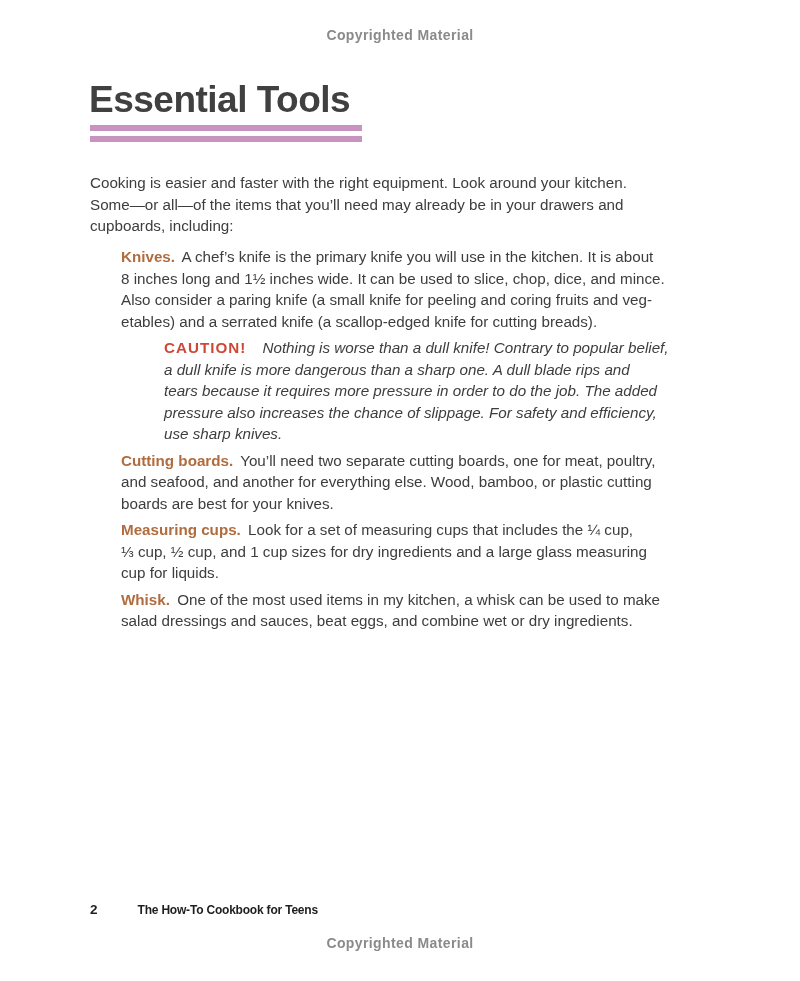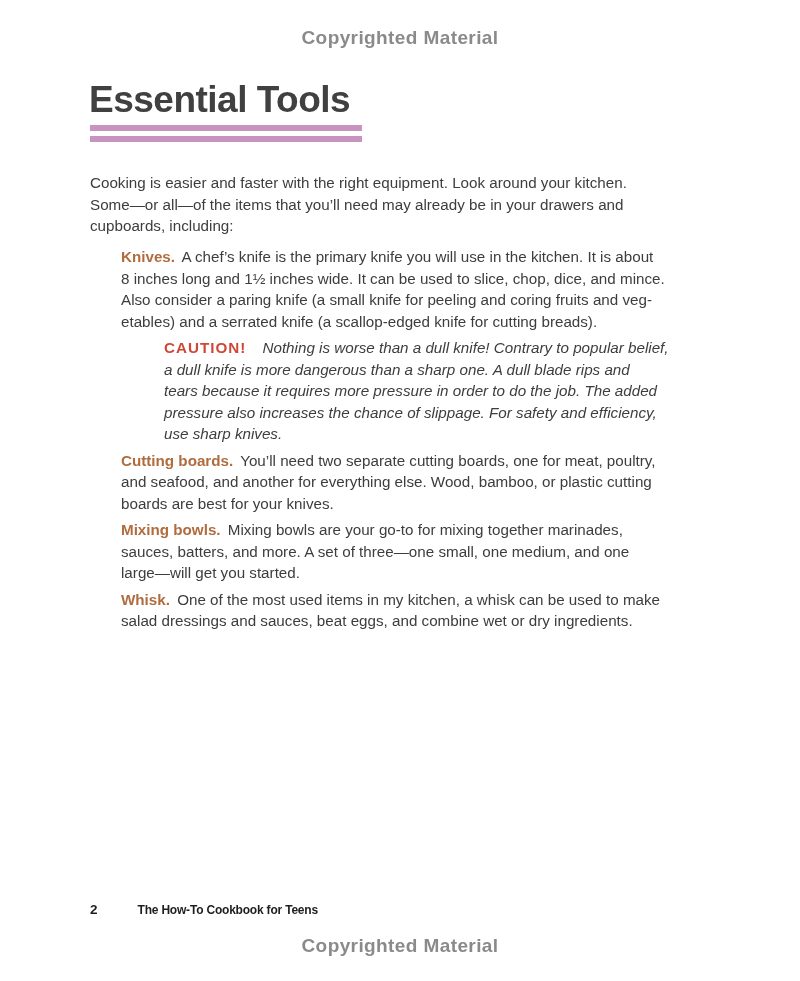--- a/index.html
+++ b/index.html
@@ -11,21 +11,21 @@
     font-family: "Liberation Sans", "DejaVu Sans", sans-serif;
     color: #3d3d3d;
     overflow: hidden;
   }
 
   .copyright {
     position: absolute;
     left: 0;
     width: 100%;
     text-align: center;
-    font-size: 19px;
+    font-size: 14px;
     font-weight: bold;
     letter-spacing: 0.4px;
     color: #8a8a8a;
   }
   .copyright.top    { top: 27px; }
   .copyright.bottom { top: 935px; }
 
   .page-title {
     position: absolute;
     left: 89px;
@@ -139,28 +139,28 @@
 use sharp knives.</span>
   </p>
 
   <p class="item">
     <span class="lead">Cutting boards.</span>
     <span class="body">You’ll need two separate cutting boards, one for meat, poultry,
 and seafood, and another for everything else. Wood, bamboo, or plastic cutting
 boards are best for your knives.</span>
   </p>
 
+  <p class="item">
+    <span class="lead">Measuring cups.</span>
+    <span class="body">Look for a set of measuring cups that includes the ¼ cup,
+⅓ cup, ½ cup, and 1 cup sizes for dry ingredients and a large glass measuring
+cup for liquids.</span>
+  </p>
 
 
-  <p class="item">
-    <span class="lead">Mixing bowls.</span>
-    <span class="body">Mixing bowls are your go-to for mixing together marinades,
-sauces, batters, and more. A set of three—one small, one medium, and one
-large—will get you started.</span>
-  </p>
 
 
   <p class="item">
     <span class="lead">Whisk.</span>
     <span class="body">One of the most used items in my kitchen, a whisk can be used to make
 salad dressings and sauces, beat eggs, and combine wet or dry ingredients.</span>
   </p>
 
 </div>
 

